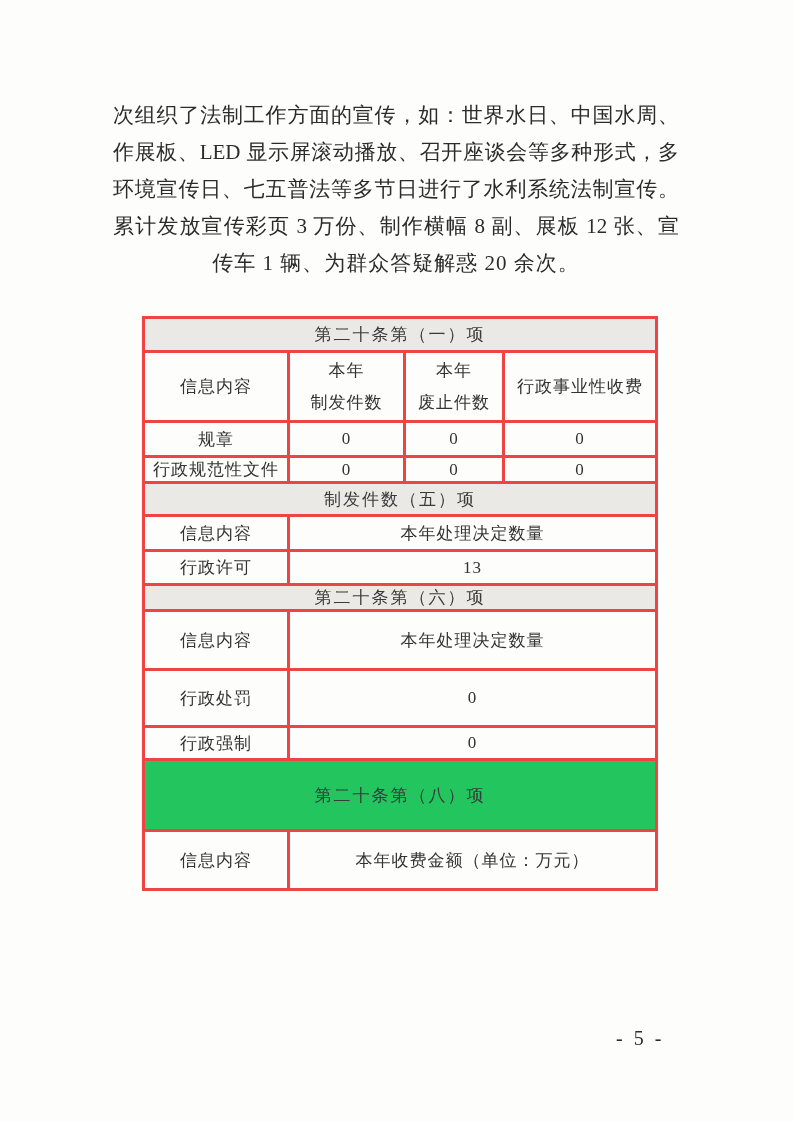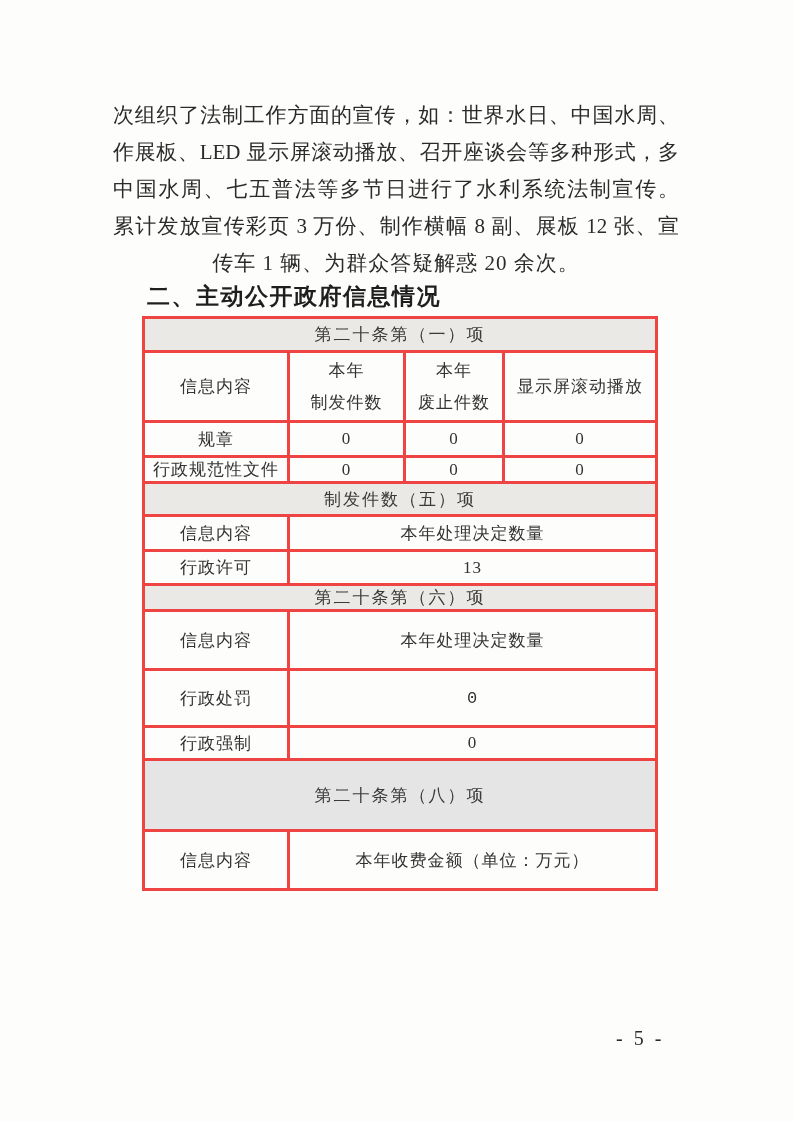--- a/index.html
+++ b/index.html
@@ -30,62 +30,61 @@
   }
   .doc-table td{
     border:3px solid #ef4444;
     text-align:center;vertical-align:middle;
     padding:0;letter-spacing:1px;
   }
   .doc-table td.stitle{letter-spacing:2px;color:#3a3a3a;}
   .doc-table td.pre{white-space:pre-line;line-height:1.85;}
   tr.h34{height:34px;} tr.h70{height:70px;} tr.h35{height:35px;}
   tr.h36{height:20px;} tr.h33{height:33px;} tr.h32{height:24px;}
-  tr.h59{height:59px;} tr.h57{height:57px;font-family:Liberation Mono, monospace;} tr.h71{height:71px;}
+  tr.h59{height:59px;} tr.h57{height:57px;} tr.h71{height:71px;}
   tr.h66{height:66px;}
   
   .pagenum{
     position:absolute;left:616px;top:1027px;
     font-size:20px;letter-spacing:3px;color:#2b2b2b;
   }
 </style>
 </head>
 <body>
 
 <div class="page">
 
   <div class="para">
     <div class="pline just">次组织了法制工作方面的宣传，如：世界水日、中国水周、</div>
     <div class="pline just">作展板、LED 显示屏滚动播放、召开座谈会等多种形式，多</div>
-    <div class="pline just">中国水周、七五普法等多节日进行了水利系统法制宣传。</div>
+    <div class="pline just">环境宣传日、七五普法等多节日进行了水利系统法制宣传。</div>
     <div class="pline just">累计发放宣传彩页 3 万份、制作横幅 8 副、展板 12 张、宣</div>
     <div class="pline tail">传车 1 辆、为群众答疑解惑 20 余次。</div>
   </div>
 
-  <h2 class="heading">二、主动公开政府信息情况</h2>
 
   <table class="doc-table">
     <colgroup>
       <col style="width:145px">
         <col style="width:116px">
         <col style="width:99px">
         <col style="width:153px">
     </colgroup>
     <tbody>
 
       <tr class="h34">
         <td colspan="4" class="stitle" style="background: rgb(234, 233, 229);">第二十条第（一）项</td>
       </tr>
       <tr class="h70">
         <td>信息内容</td>
         <td class="pre">本年
 制发件数</td>
         <td class="pre">本年
 废止件数</td>
-        <td>显示屏滚动播放</td>
+        <td>行政事业性收费</td>
       </tr>
       <tr class="h35">
         <td>规章</td>
         <td>0</td>
         <td>0</td>
         <td>0</td>
       </tr>
       <tr class="h36">
         <td>行政规范性文件</td>
         <td>0</td>
@@ -115,21 +114,21 @@
       <tr class="h57">
         <td>行政处罚</td>
         <td colspan="3">0</td>
       </tr>
       <tr class="h33">
         <td>行政强制</td>
         <td colspan="3">0</td>
       </tr>
 
       <tr class="h71">
-        <td colspan="4" class="stitle" style="background: #e5e5e5;">第二十条第（八）项</td>
+        <td colspan="4" class="stitle" style="background: #22c55e;">第二十条第（八）项</td>
       </tr>
       <tr class="h59">
         <td>信息内容</td>
         <td colspan="3">本年收费金额（单位：万元）</td>
       </tr>
     </tbody>
   </table>
 
   <div class="pagenum">- 5 -</div>
 

